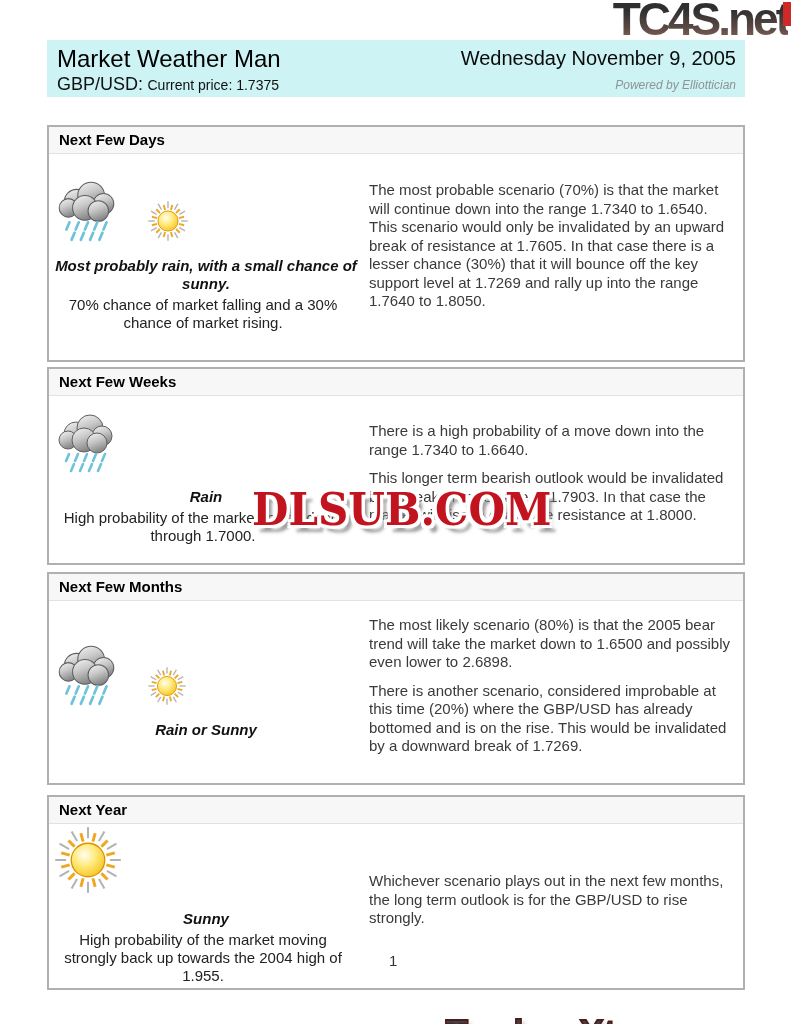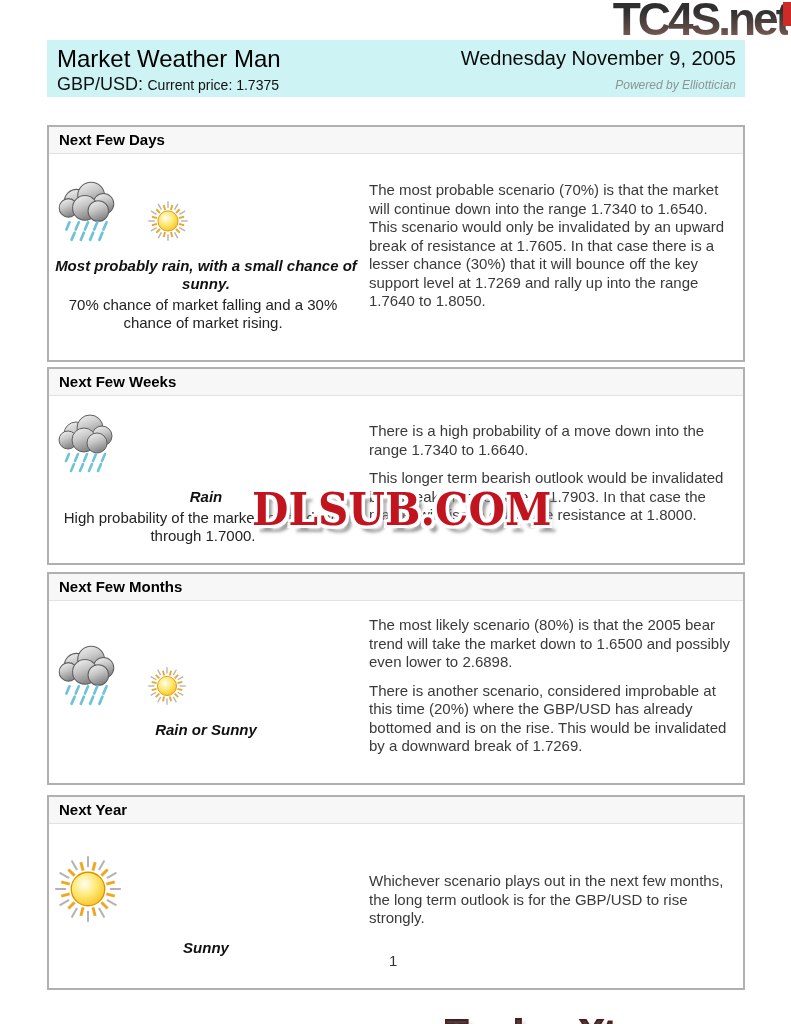--- a/index.html
+++ b/index.html
@@ -295,20 +295,21 @@
                 <line x1="24" y1="5" x2="24" y2="11" transform="rotate(225 24 24)"></line>
                 <line x1="24" y1="5" x2="24" y2="11" transform="rotate(255 24 24)"></line>
                 <line x1="24" y1="5" x2="24" y2="11" transform="rotate(285 24 24)"></line>
                 <line x1="24" y1="5" x2="24" y2="11" transform="rotate(315 24 24)"></line>
                 <line x1="24" y1="5" x2="24" y2="11" transform="rotate(345 24 24)"></line>
             </g>
             <circle cx="24" cy="24" r="11.5" fill="url(#sunGrad)" stroke="#d99400" stroke-width="0.9"></circle>
           </svg>
         </div>
         <div class="caption">Sunny</div>
+        <div class="subcaption">High probability of the market moving strongly back up towards the 2004 high of 1.955.</div>
       </div>
       <div class="col-right">
         <p>Whichever scenario plays out in the next few months, the long term outlook is for the GBP/USD to rise strongly.</p>
       </div>
     </div>
   </section>
 
   <div class="pagenum">1</div>
   <div class="wm-center">DLSUB.COM</div>
   <div class="wm-bottom">TradersXtreme.com</div>

